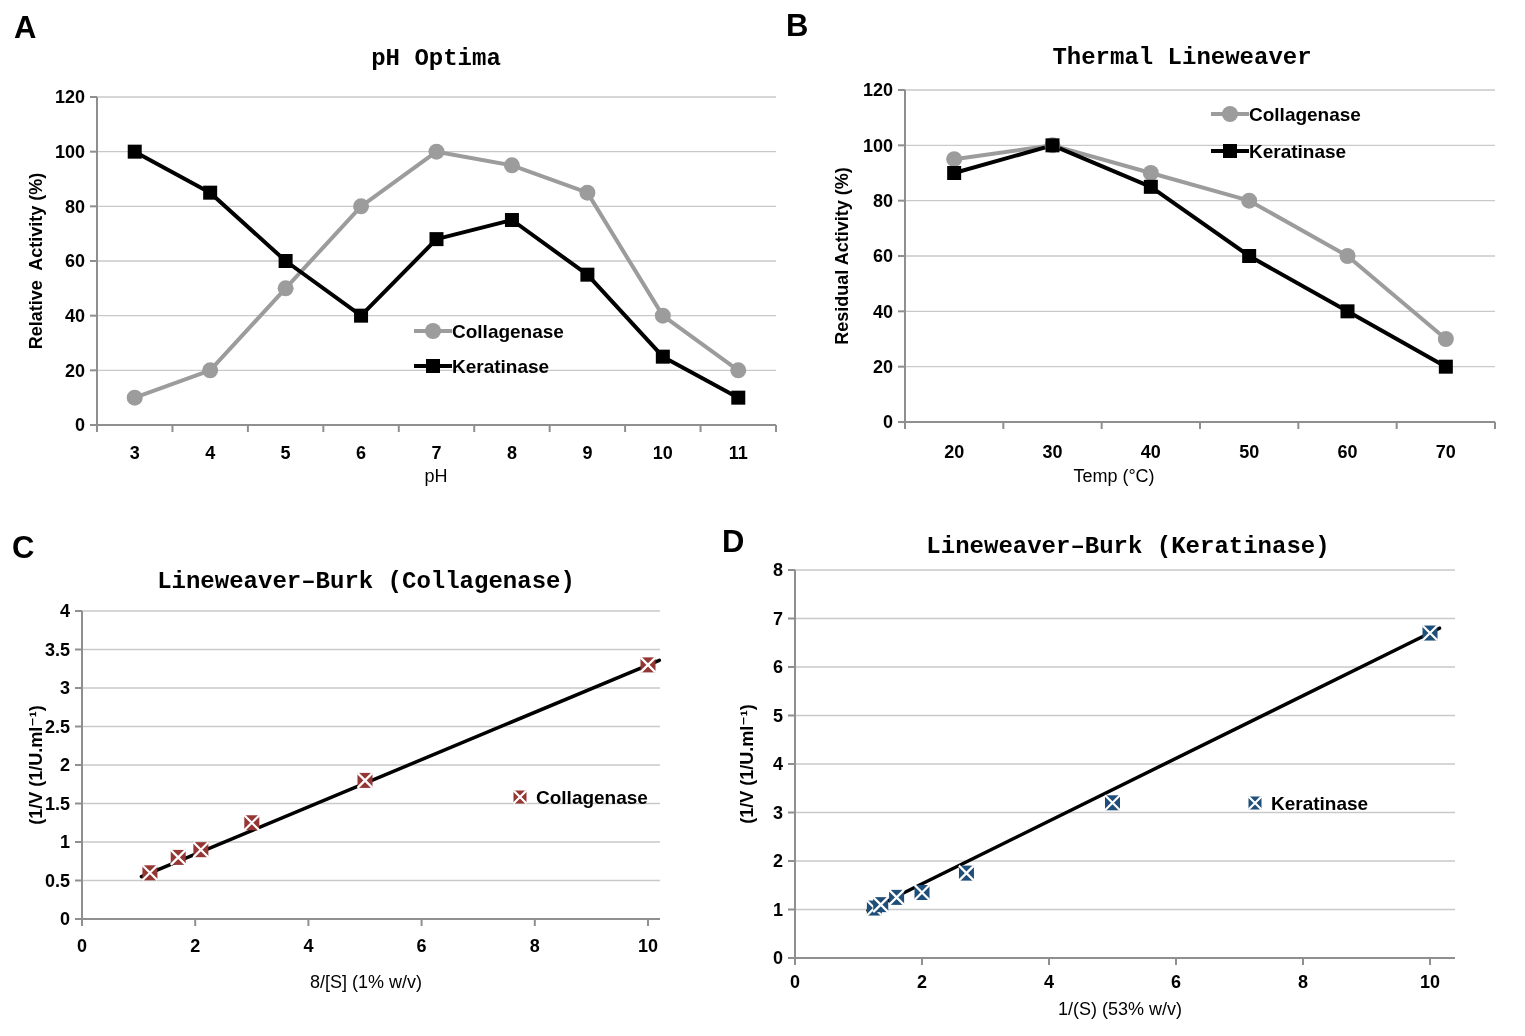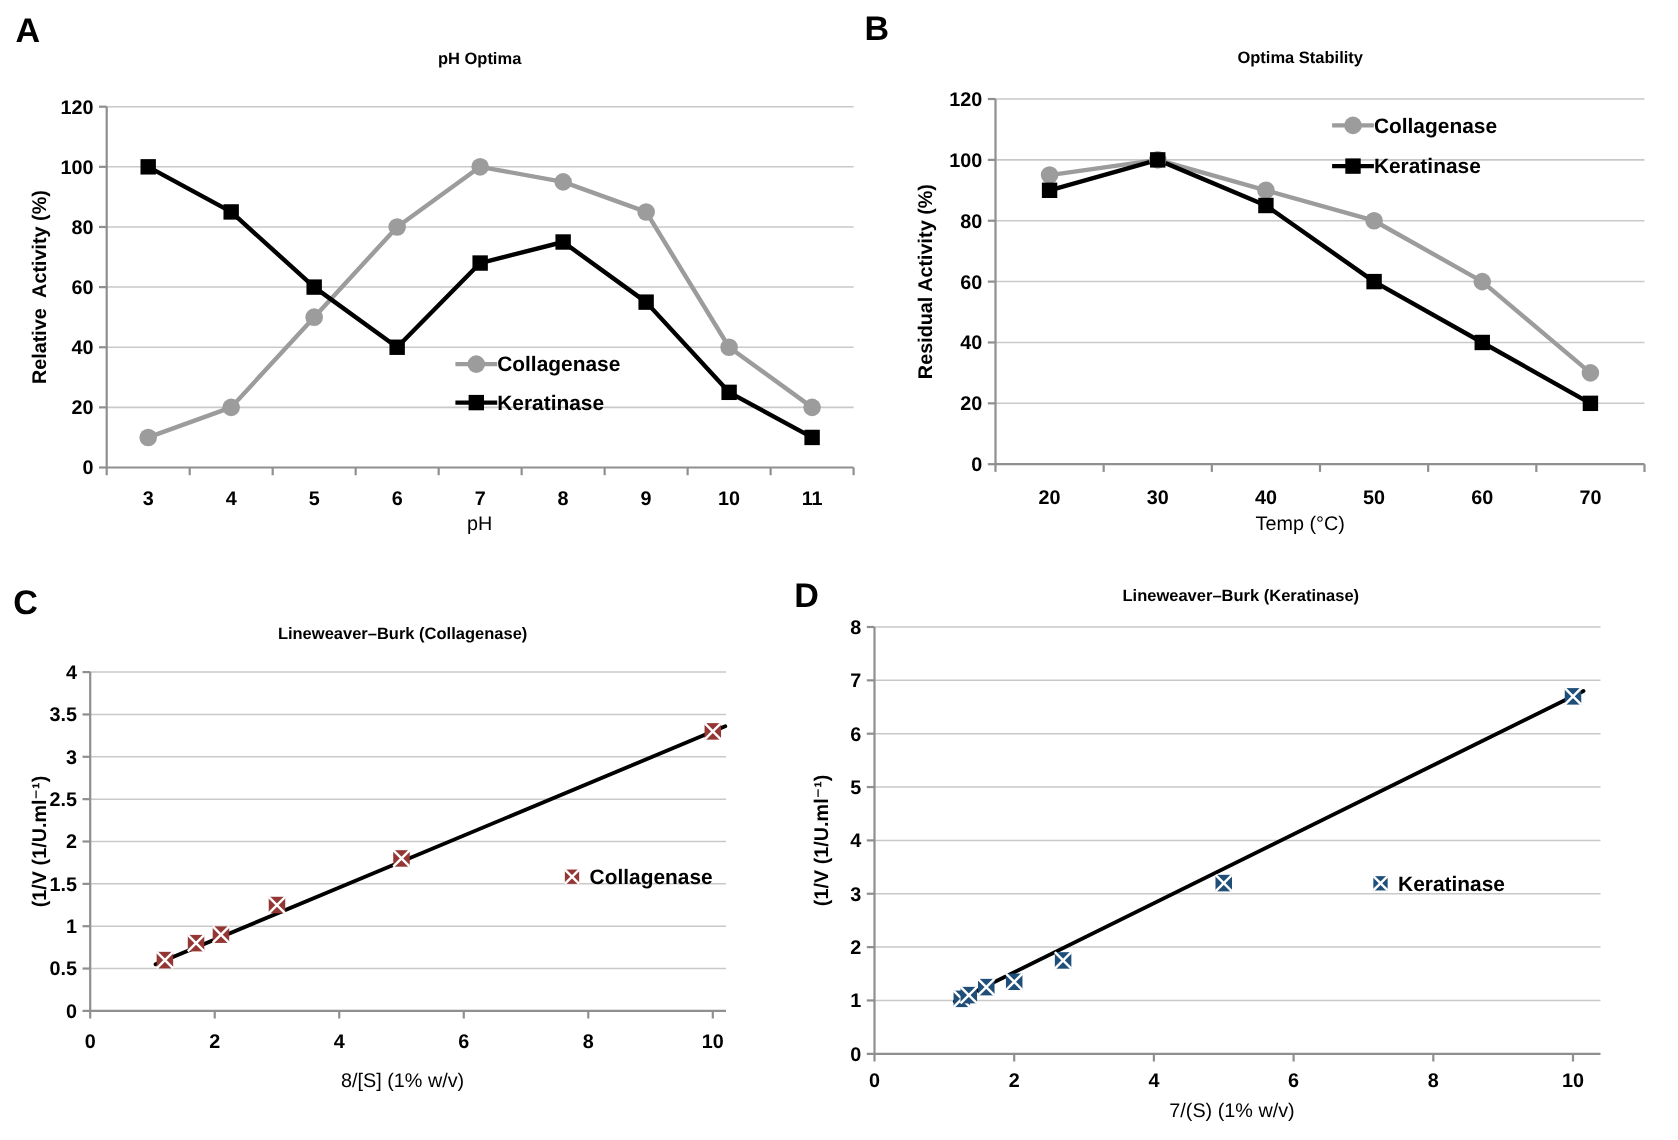--- a/index.html
+++ b/index.html
@@ -1,48 +1,48 @@
 <!DOCTYPE html>
 <html><head>
 <meta charset="utf-8">
 <style>
   html,body{margin:0;padding:0;background:#ffffff;}
   body{width:1525px;height:1036px;position:relative;
        font-family:"Liberation Sans","DejaVu Sans",sans-serif;color:#000;}
   #figure{position:absolute;inset:0;background:#fff;}
   .panel-letter{position:absolute;font-size:31px;font-weight:800;letter-spacing:0;}
-  .chart-title{position:absolute;transform:translateX(-50%);font-size:15px;font-weight:700;white-space:pre;}
+  .chart-title{position:absolute;transform:translateX(-50%);font-size:24px;font-weight:700;white-space:pre;font-family:Liberation Mono, monospace;}
   .x-label{position:absolute;transform:translateX(-50%);font-size:18px;font-weight:400;white-space:pre;}
   .y-label{position:absolute;transform:translate(-50%,-50%) rotate(-90deg);font-size:18px;font-weight:700;white-space:pre;}
   svg text{font-family:"Liberation Sans","DejaVu Sans",sans-serif;}
 </style>
 </head>
 <body>
 
 <div id="figure">
 
   <div class="panel-letter" style="left:14px;top:10px">A</div>
   <div class="panel-letter" style="left:786px;top:8px">B</div>
   <div class="panel-letter" style="left:12px;top:530px">C</div>
   <div class="panel-letter" style="left:722px;top:524px">D</div>
 
   <div class="chart-title" style="left:436px;top:45px">pH Optima</div>
-  <div class="chart-title" style="left:1182px;top:44px">Optima Stability</div>
+  <div class="chart-title" style="left:1182px;top:44px">Thermal Lineweaver</div>
   <div class="chart-title" style="left:1128px;top:533px">Lineweaver–Burk (Keratinase)</div>
   <div class="chart-title" style="left:366px;top:568px">Lineweaver–Burk (Collagenase)</div>
 
   <div class="y-label" style="left:36px;top:261px">Relative  Activity (%)</div>
   <div class="y-label" style="left:842px;top:256px">Residual Activity (%)</div>
   <div class="y-label" style="left:36px;top:765px">(1/V (1/U.ml⁻¹)</div>
   <div class="y-label" style="left:747px;top:764px">(1/V (1/U.ml⁻¹)</div>
 
   <div class="x-label" style="left:436px;top:466px">pH</div>
-  <div class="x-label" style="left:1182px;top:466px">Temp (°C)</div>
+  <div class="x-label" style="left:1114px;top:466px">Temp (°C)</div>
   <div class="x-label" style="left:366px;top:972px">8/[S] (1% w/v)</div>
-  <div class="x-label" style="left:1120px;top:999px">7/(S) (1% w/v)</div>
+  <div class="x-label" style="left:1120px;top:999px">1/(S) (53% w/v)</div>
 
   <svg id="plot-svg" width="1525" height="1036" viewBox="0 0 1525 1036" style="position:absolute;left:0;top:0">
       <g>
         <line x1="97" x2="776" y1="370.3333333333333" y2="370.3333333333333" stroke="#c9c9c9" stroke-width="1.4"></line>
         <line x1="97" x2="776" y1="315.6666666666667" y2="315.6666666666667" stroke="#c9c9c9" stroke-width="1.4"></line>
         <line x1="97" x2="776" y1="261" y2="261" stroke="#c9c9c9" stroke-width="1.4"></line>
         <line x1="97" x2="776" y1="206.33333333333334" y2="206.33333333333334" stroke="#c9c9c9" stroke-width="1.4"></line>
         <line x1="97" x2="776" y1="151.66666666666663" y2="151.66666666666663" stroke="#c9c9c9" stroke-width="1.4"></line>
         <line x1="97" x2="776" y1="97" y2="97" stroke="#c9c9c9" stroke-width="1.4"></line>
         <line x1="97" x2="97" y1="97" y2="425" stroke="#8f8f8f" stroke-width="2"></line>

